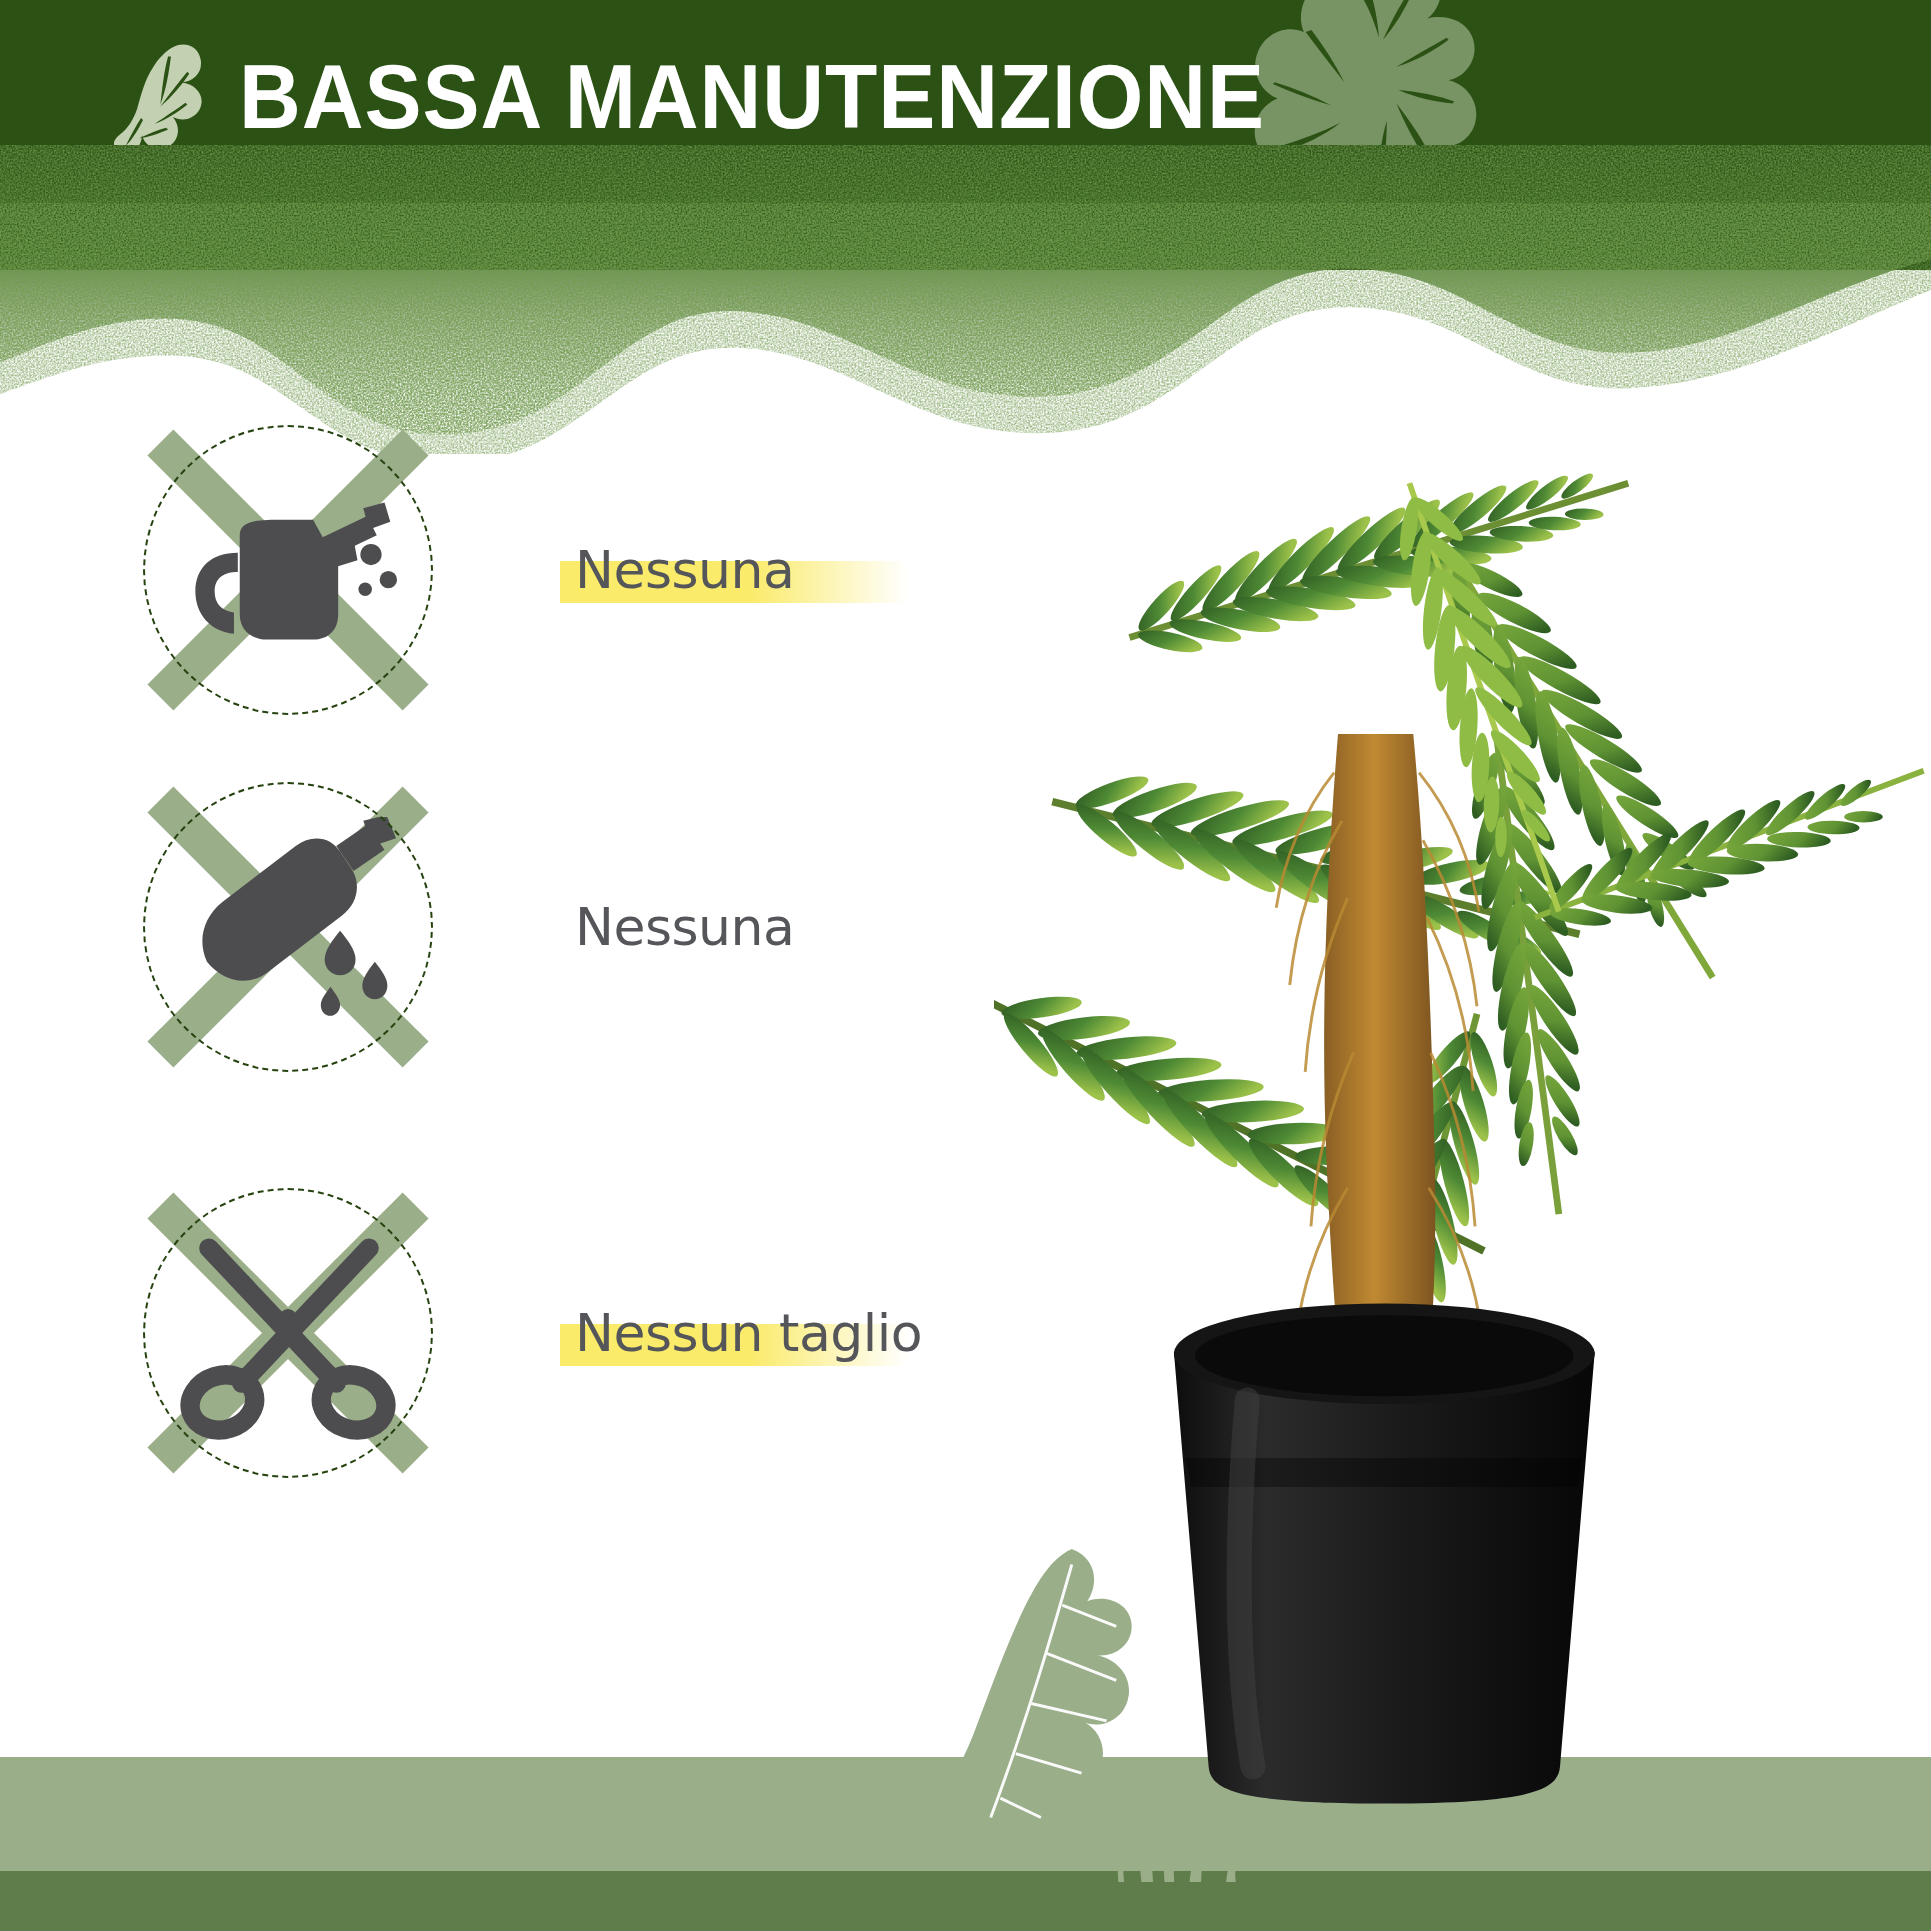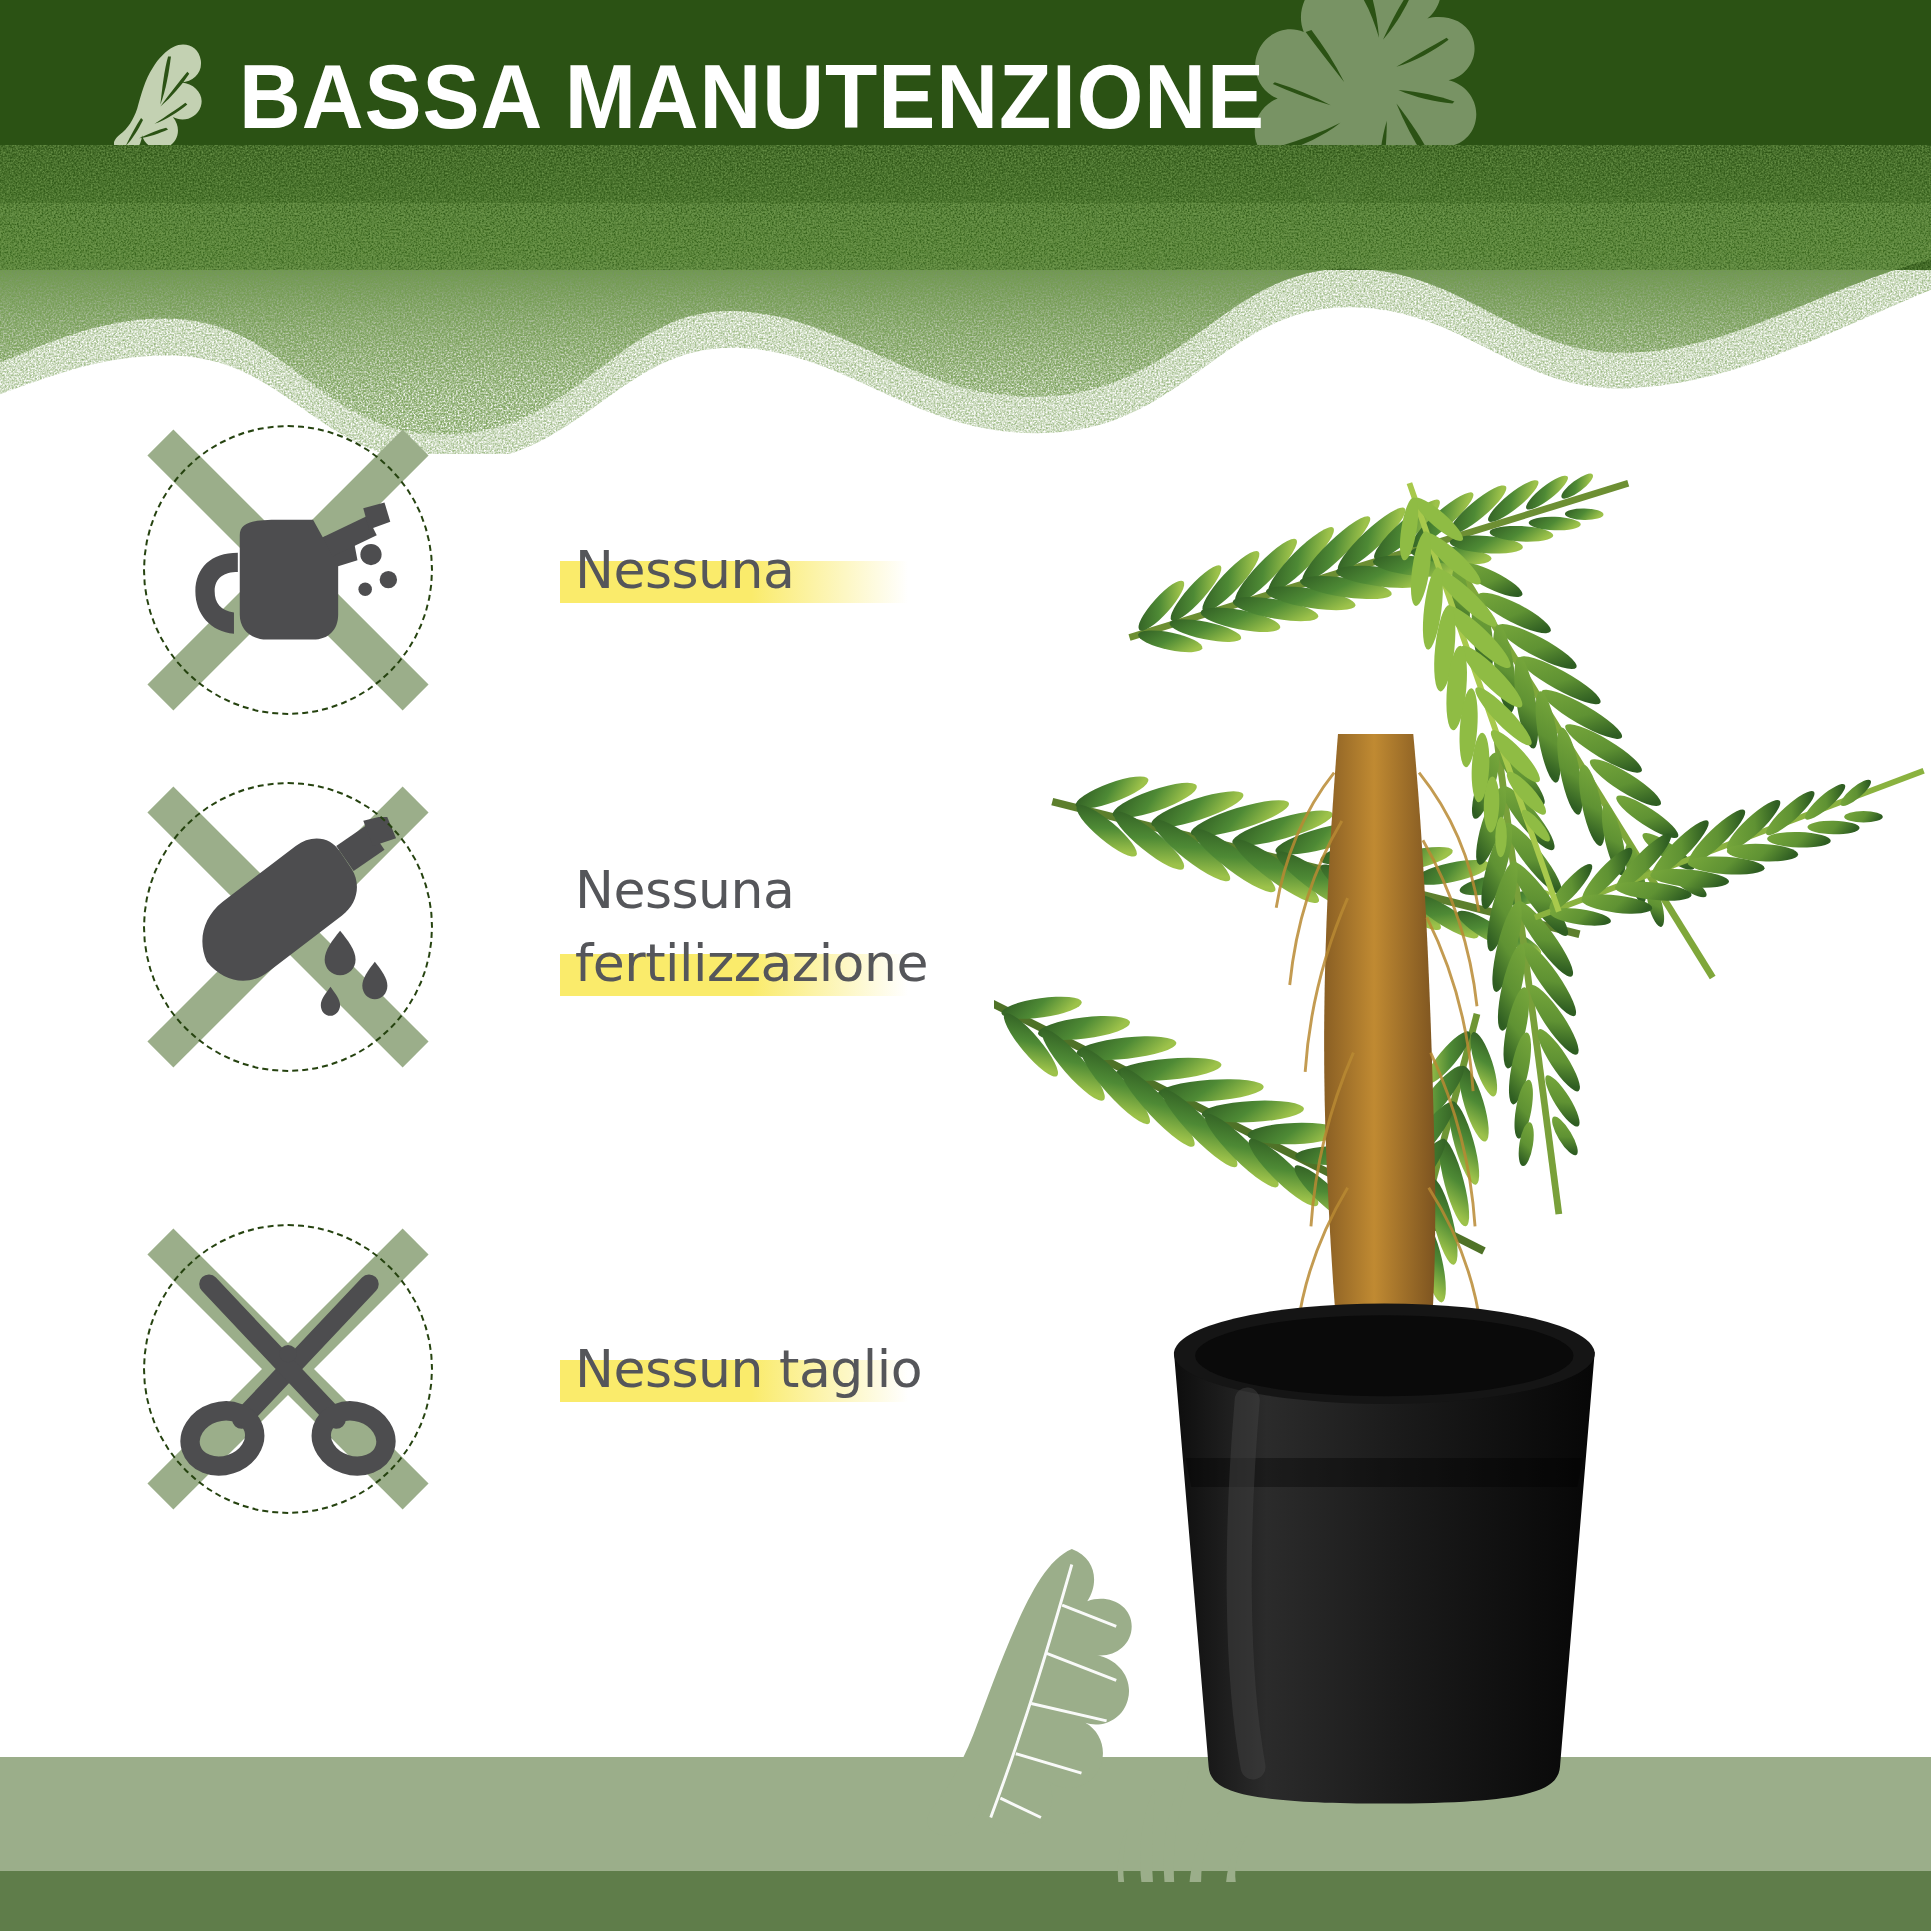--- a/index.html
+++ b/index.html
@@ -45,21 +45,21 @@
   .speckle {
     position:absolute; left:0; top:145px; width:1931px; height:309px;
     z-index:7; pointer-events:none;
   }
 
   
   .features { position:absolute; left:0; top:0; width:966px; height:1931px; z-index:20; }
   .feature { position:absolute; left:0; width:966px; height:290px; }
   .feature.f1 { top:425px; }
   .feature.f2 { top:782px; }
-  .feature.f3 { top:1224px; }
+  .feature.f3 { top:1188px; }
 
   .circle-wrap {
     position:absolute; left:143px; top:0; width:290px; height:290px;
   }
   .dashed-circle {
     position:absolute; left:0; top:0; width:290px; height:290px;
     border-radius:50%;
     border:2.9px dashed #25420f;
   }
   .cross {
@@ -586,24 +586,20 @@
           <path d="M158,176 C163,183 168,189 168,195 C168,201 163,206 158,206
                    C152,206 148,201 148,195 C148,189 153,183 158,176 Z"></path>
         </g>
       </svg>
       <div class="dashed-circle"></div>
     </div>
     <div class="label-block">
       <div class="label-line">
         <span class="txt">Nessuna</span>
       </div>
-      <div class="label-line">
-        <i class="hl"></i>
-        <span class="txt">fertilizzazione</span>
-      </div>
     </div>
   </div>
 
   <div class="feature f3">
     <div class="circle-wrap">
       <svg class="cross" viewBox="0 0 300 300">
         <g stroke="#9bae8a" stroke-width="38" stroke-linecap="butt">
           <line x1="18" y1="18" x2="282" y2="282"></line>
           <line x1="282" y1="18" x2="18" y2="282"></line>
         </g>

